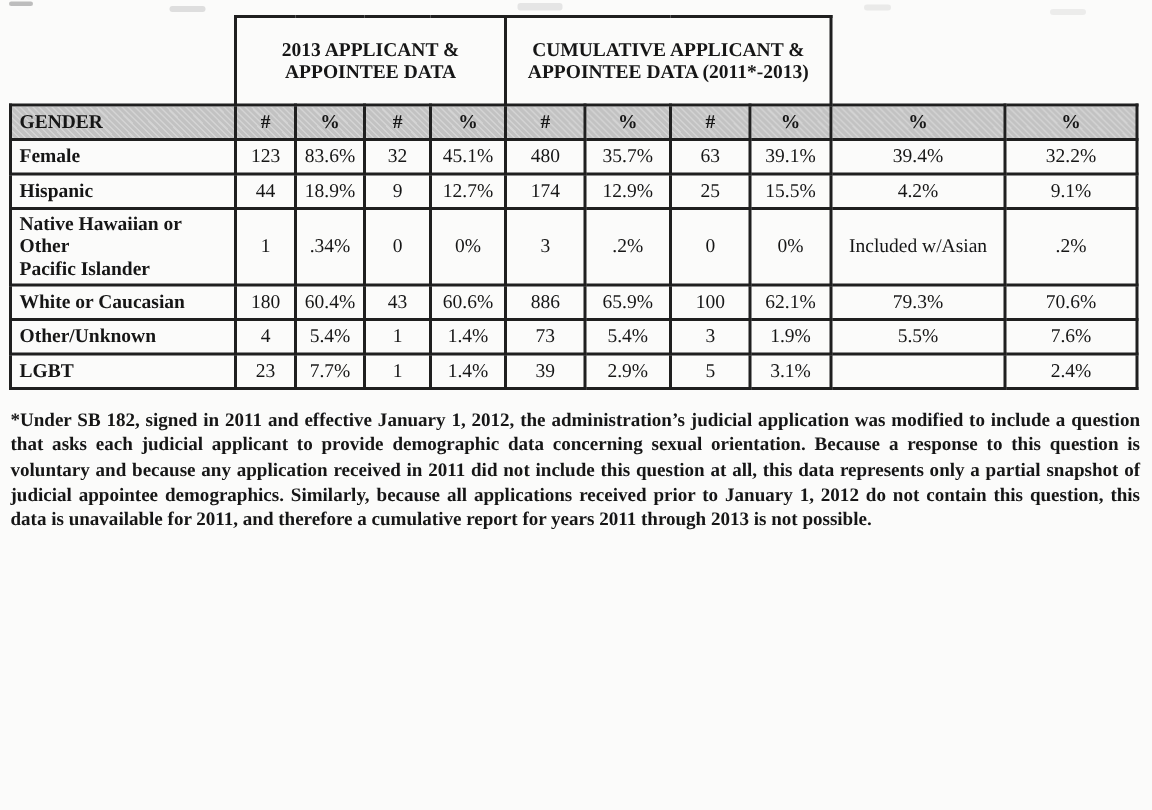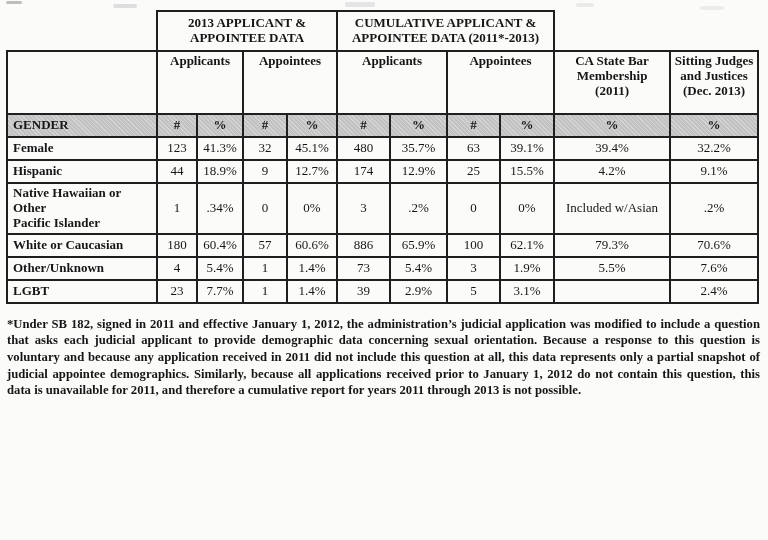--- a/index.html
+++ b/index.html
@@ -34,21 +34,21 @@
     font-size: 13px;
     line-height: 1.15;
     padding: 2px 3px;
     overflow: hidden;
   }
   
   td.blank {
     border: none !important;
     background: transparent;
   }
-  tr.grouprow { height: 40px; font-family: Liberation Serif, serif; }
+  tr.grouprow { height: 59px; font-family: Liberation Serif, serif; }
   th.group {
     font-weight: bold;
     text-align: center;
     vertical-align: middle;
     white-space: pre-line;
     font-size: 13px;
   }
   tr.subrow { height: 63px; }
   th.sub {
     font-weight: bold;
@@ -113,52 +113,39 @@
     <thead>
       <tr class="grouprow">
         <td class="blank"></td>
         <th class="group" colspan="4">2013 APPLICANT &amp;
 APPOINTEE DATA</th>
         <th class="group" colspan="4">CUMULATIVE APPLICANT &amp;
 APPOINTEE DATA (2011*-2013)</th>
         <td class="blank"></td>
         <td class="blank"></td>
       </tr>
-      <tr class="subrow">
-        <th class="labelhead"></th>
-        <th class="sub" colspan="2">Applicants</th>
-        <th class="sub" colspan="2">Appointees</th>
-        <th class="sub" colspan="2">Applicants</th>
-        <th class="sub" colspan="2">Appointees</th>
-        <th class="sub">CA State Bar
-Membership
-(2011)</th>
-        <th class="sub">Sitting Judges
-and Justices
-(Dec. 2013)</th>
-      </tr>
     </thead>
     <tbody>
         <tr class="section">
           <td class="label">GENDER</td>
           <td class="val">#</td>
           <td class="val">%</td>
           <td class="val">#</td>
           <td class="val">%</td>
           <td class="val">#</td>
           <td class="val">%</td>
           <td class="val">#</td>
           <td class="val">%</td>
           <td class="val">%</td>
           <td class="val">%</td>
         </tr>
         <tr>
           <td class="label">Female</td>
           <td class="val">123</td>
-          <td class="val">41.3%</td>
+          <td class="val">83.6%</td>
           <td class="val">32</td>
           <td class="val">45.1%</td>
           <td class="val">480</td>
           <td class="val">35.7%</td>
           <td class="val">63</td>
           <td class="val">39.1%</td>
           <td class="val">39.4%</td>
           <td class="val">32.2%</td>
         </tr>
         <tr>
@@ -185,21 +172,21 @@
           <td class="val">.2%</td>
           <td class="val">0</td>
           <td class="val">0%</td>
           <td class="val">Included w/Asian</td>
           <td class="val">.2%</td>
         </tr>
         <tr>
           <td class="label">White or Caucasian</td>
           <td class="val">180</td>
           <td class="val">60.4%</td>
-          <td class="val">57</td>
+          <td class="val">43</td>
           <td class="val">60.6%</td>
           <td class="val">886</td>
           <td class="val">65.9%</td>
           <td class="val">100</td>
           <td class="val">62.1%</td>
           <td class="val">79.3%</td>
           <td class="val">70.6%</td>
         </tr>
         <tr>
           <td class="label">Other/Unknown</td>

